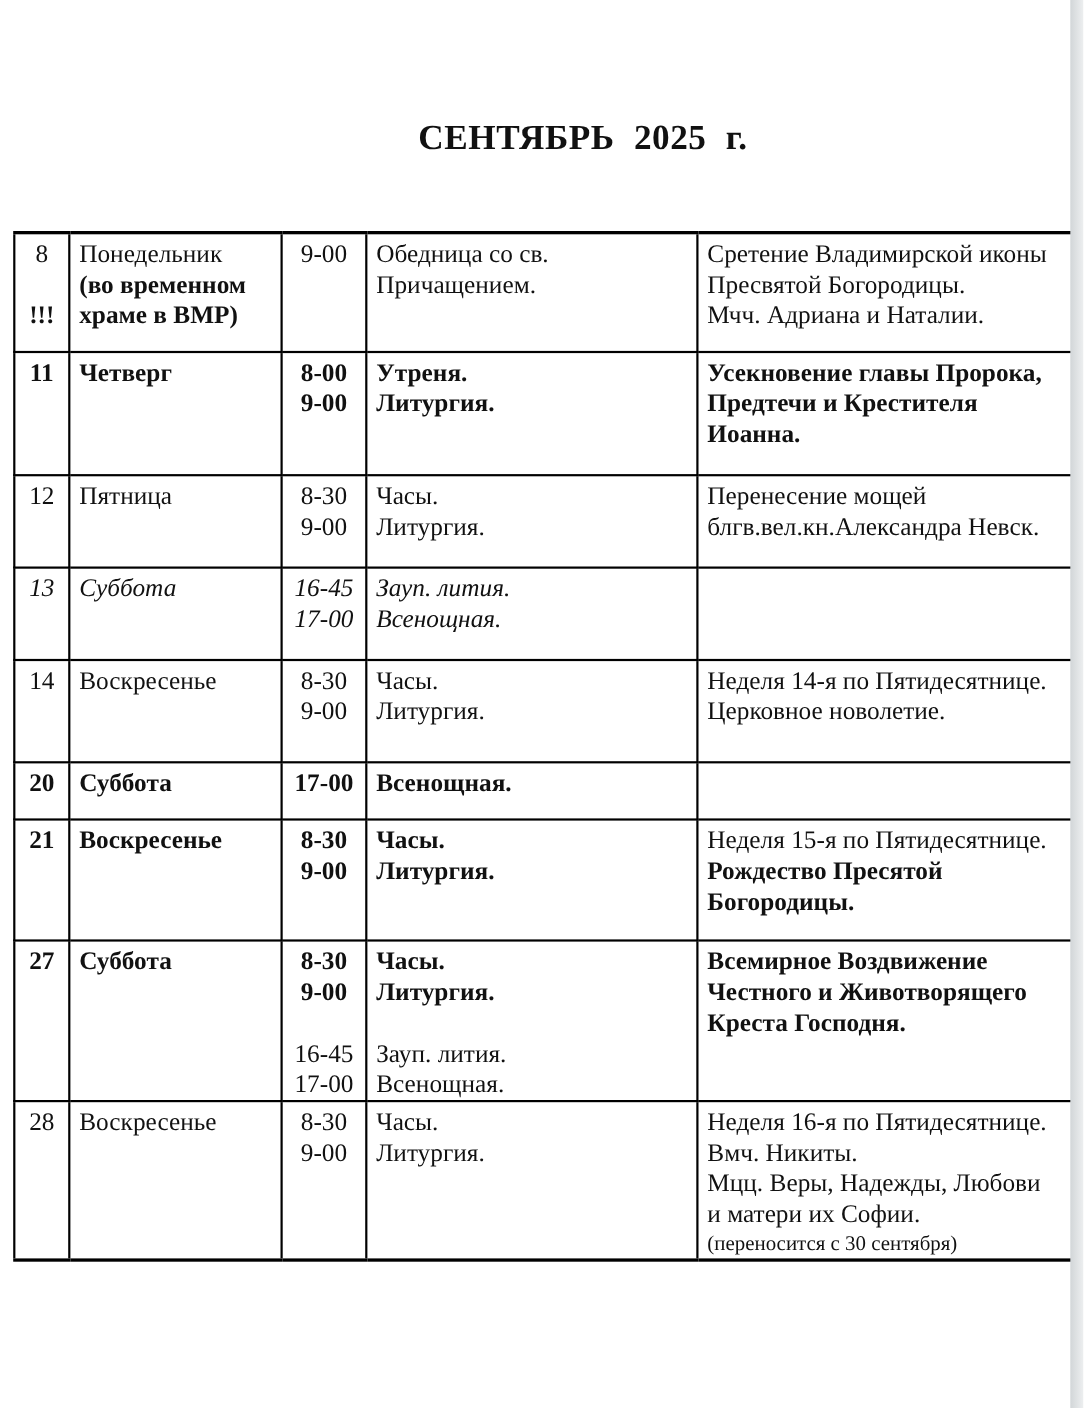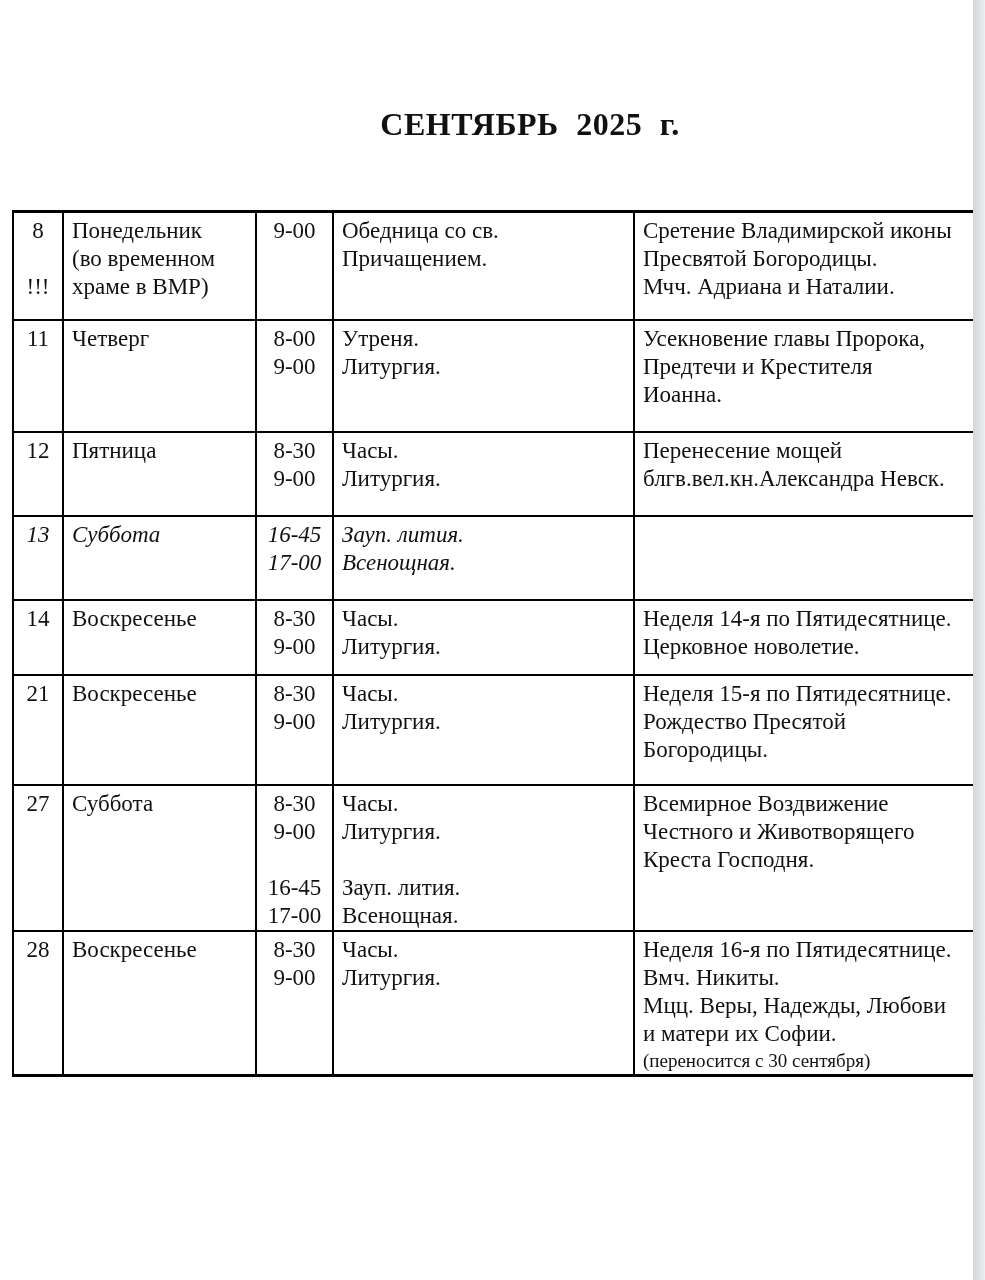--- a/index.html
+++ b/index.html
@@ -36,21 +36,21 @@
     font-size: 23px;
     line-height: 28px;
     overflow: hidden;
   }
   table.sched tr:first-child td { border-top-width: 3px; }
   table.sched tr:last-child td { border-bottom-width: 3px; }
   table.sched td:last-child { border-right: none; }
   .c-date { text-align: center; padding-left: 2px; padding-right: 2px; }
   .c-time { text-align: center; padding-left: 2px; padding-right: 2px; }
   .ln { white-space: pre; }
-  .ln.b { font-weight: 400; }
+  .ln.b { font-weight: 700; }
   .ln.sm { font-size: 19px; line-height: 26px; }
   .scroll-strip {
     position: absolute;
     top: 0; right: 0;
     width: 12px; height: 1280px;
     background: linear-gradient(to right, #d2d6d8, #edeff0);
   }
 </style>
 </head>
 <body>
@@ -142,39 +142,54 @@
     <td class="c-time">
             <div class="ln">16-45</div>
             <div class="ln">17-00</div>
           </td>
     <td class="c-service">
             <div class="ln">Зауп. лития.</div>
             <div class="ln">Всенощная.</div>
           </td>
     <td class="c-feast"></td>
   </tr>
-        <tr style="height: 75px;">
+        <tr style="height: 93px;">
     <td class="c-date">
             <div class="ln">14</div>
           </td>
     <td class="c-day">
             <div class="ln">Воскресенье</div>
           </td>
     <td class="c-time">
             <div class="ln">8-30</div>
             <div class="ln">9-00</div>
           </td>
     <td class="c-service">
             <div class="ln">Часы.</div>
             <div class="ln">Литургия.</div>
           </td>
     <td class="c-feast">
             <div class="ln">Неделя 14-я по Пятидесятнице.</div>
             <div class="ln">Церковное новолетие.</div>
           </td>
+  </tr>
+        <tr style="height: 52px;">
+    <td class="c-date">
+            <div class="ln b">20</div>
+          </td>
+    <td class="c-day">
+            <div class="ln b">Суббота</div>
+          </td>
+    <td class="c-time">
+            <div class="ln b">17-00</div>
+          </td>
+    <td class="c-service">
+            <div class="ln b">Всенощная.</div>
+          </td>
+    <td class="c-feast"></td>
   </tr>
         <tr style="height: 110px;">
     <td class="c-date">
             <div class="ln b">21</div>
           </td>
     <td class="c-day">
             <div class="ln b">Воскресенье</div>
           </td>
     <td class="c-time">
             <div class="ln b">8-30</div>

